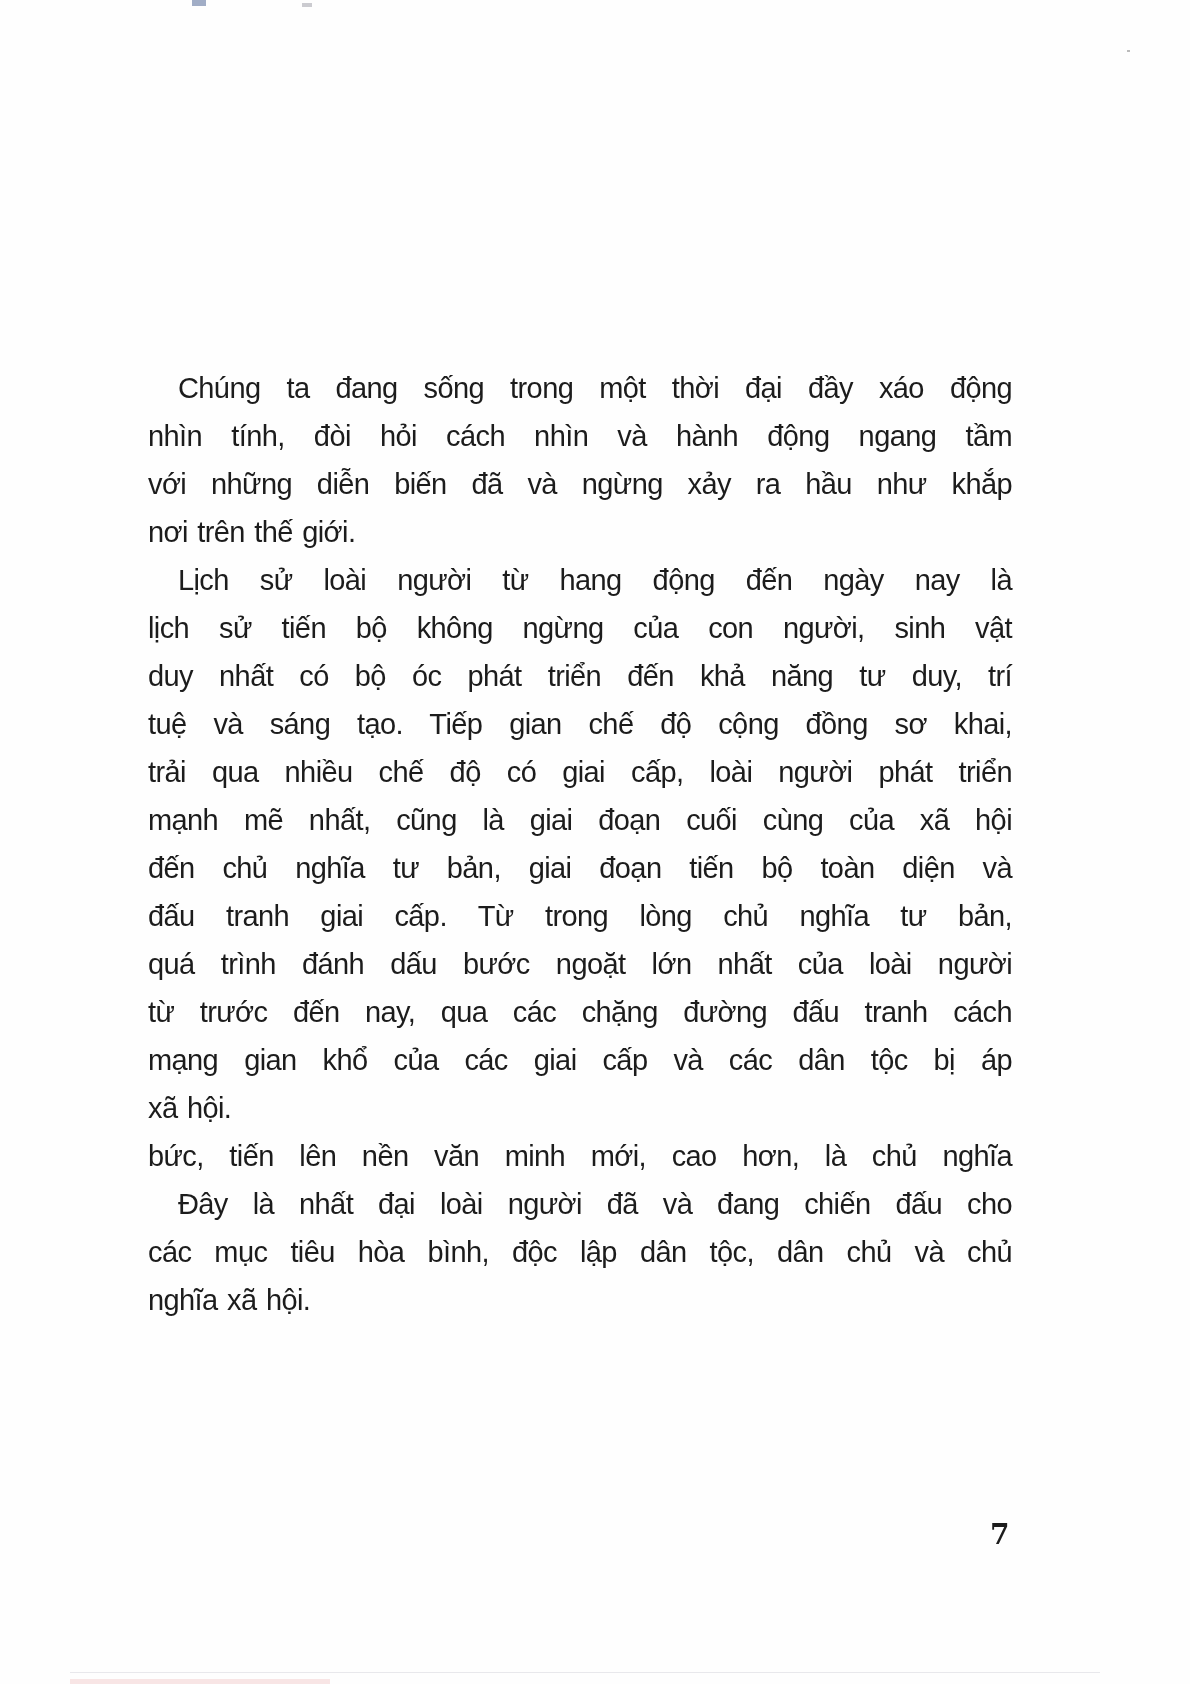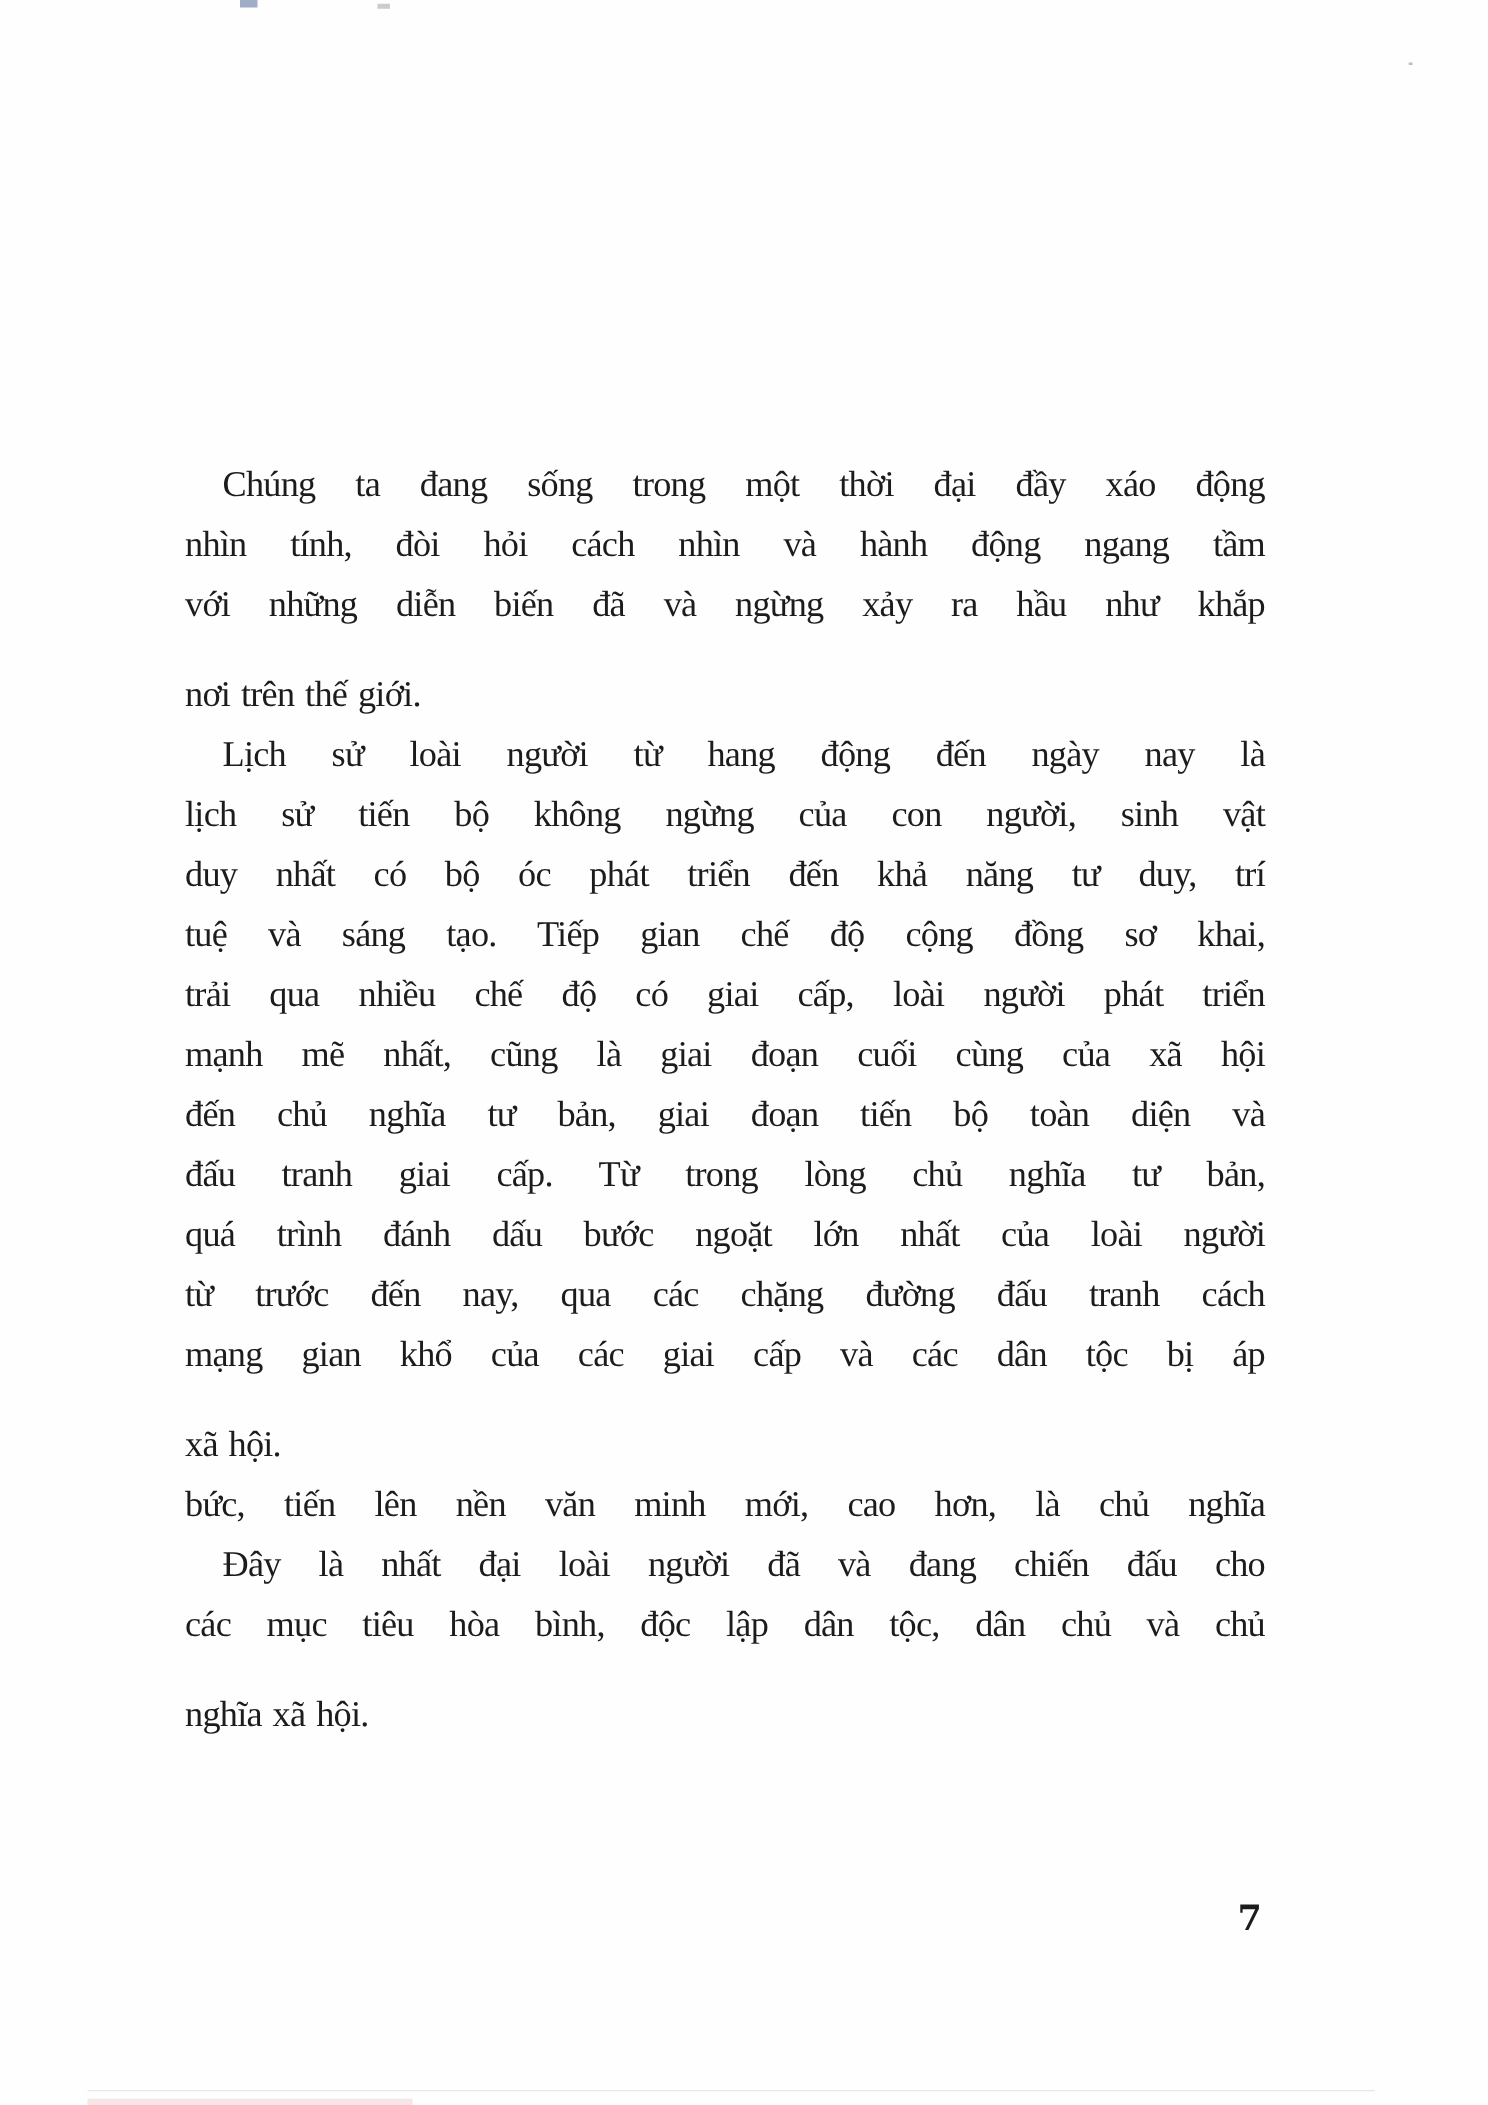--- a/index.html
+++ b/index.html
@@ -47,40 +47,39 @@
       opacity: 0.8;
     }
     .page {
       position: absolute;
       left: 118px;
       top: 364px;
       width: 894px;
     }
     .para {
       margin: 0 0 0 0;
-      font-family: Liberation Serif, serif;
+      font-family: Liberation Sans, sans-serif;
       font-size: 29px;
       line-height: 48px;
       color: #1c1c1c;
       text-align: justify;
       text-align-last: left;
       text-indent: 30px;
       letter-spacing: -0.6px;
       word-spacing: 2px;
     }
     .line {
       display: block;
       white-space: nowrap;
       text-align-last: justify;
       text-align: justify;
       height: 48px;
     }
     .line.last {
       text-align-last: left;
-      margin-top: 24px;
     }
     .line.indent {
       padding-left: 30px;
     }
     .page-number {
       position: absolute;
       left: 990px;
       top: 1518px;
       font-family: "DejaVu Serif", "Liberation Serif", serif;
       font-weight: bold;

